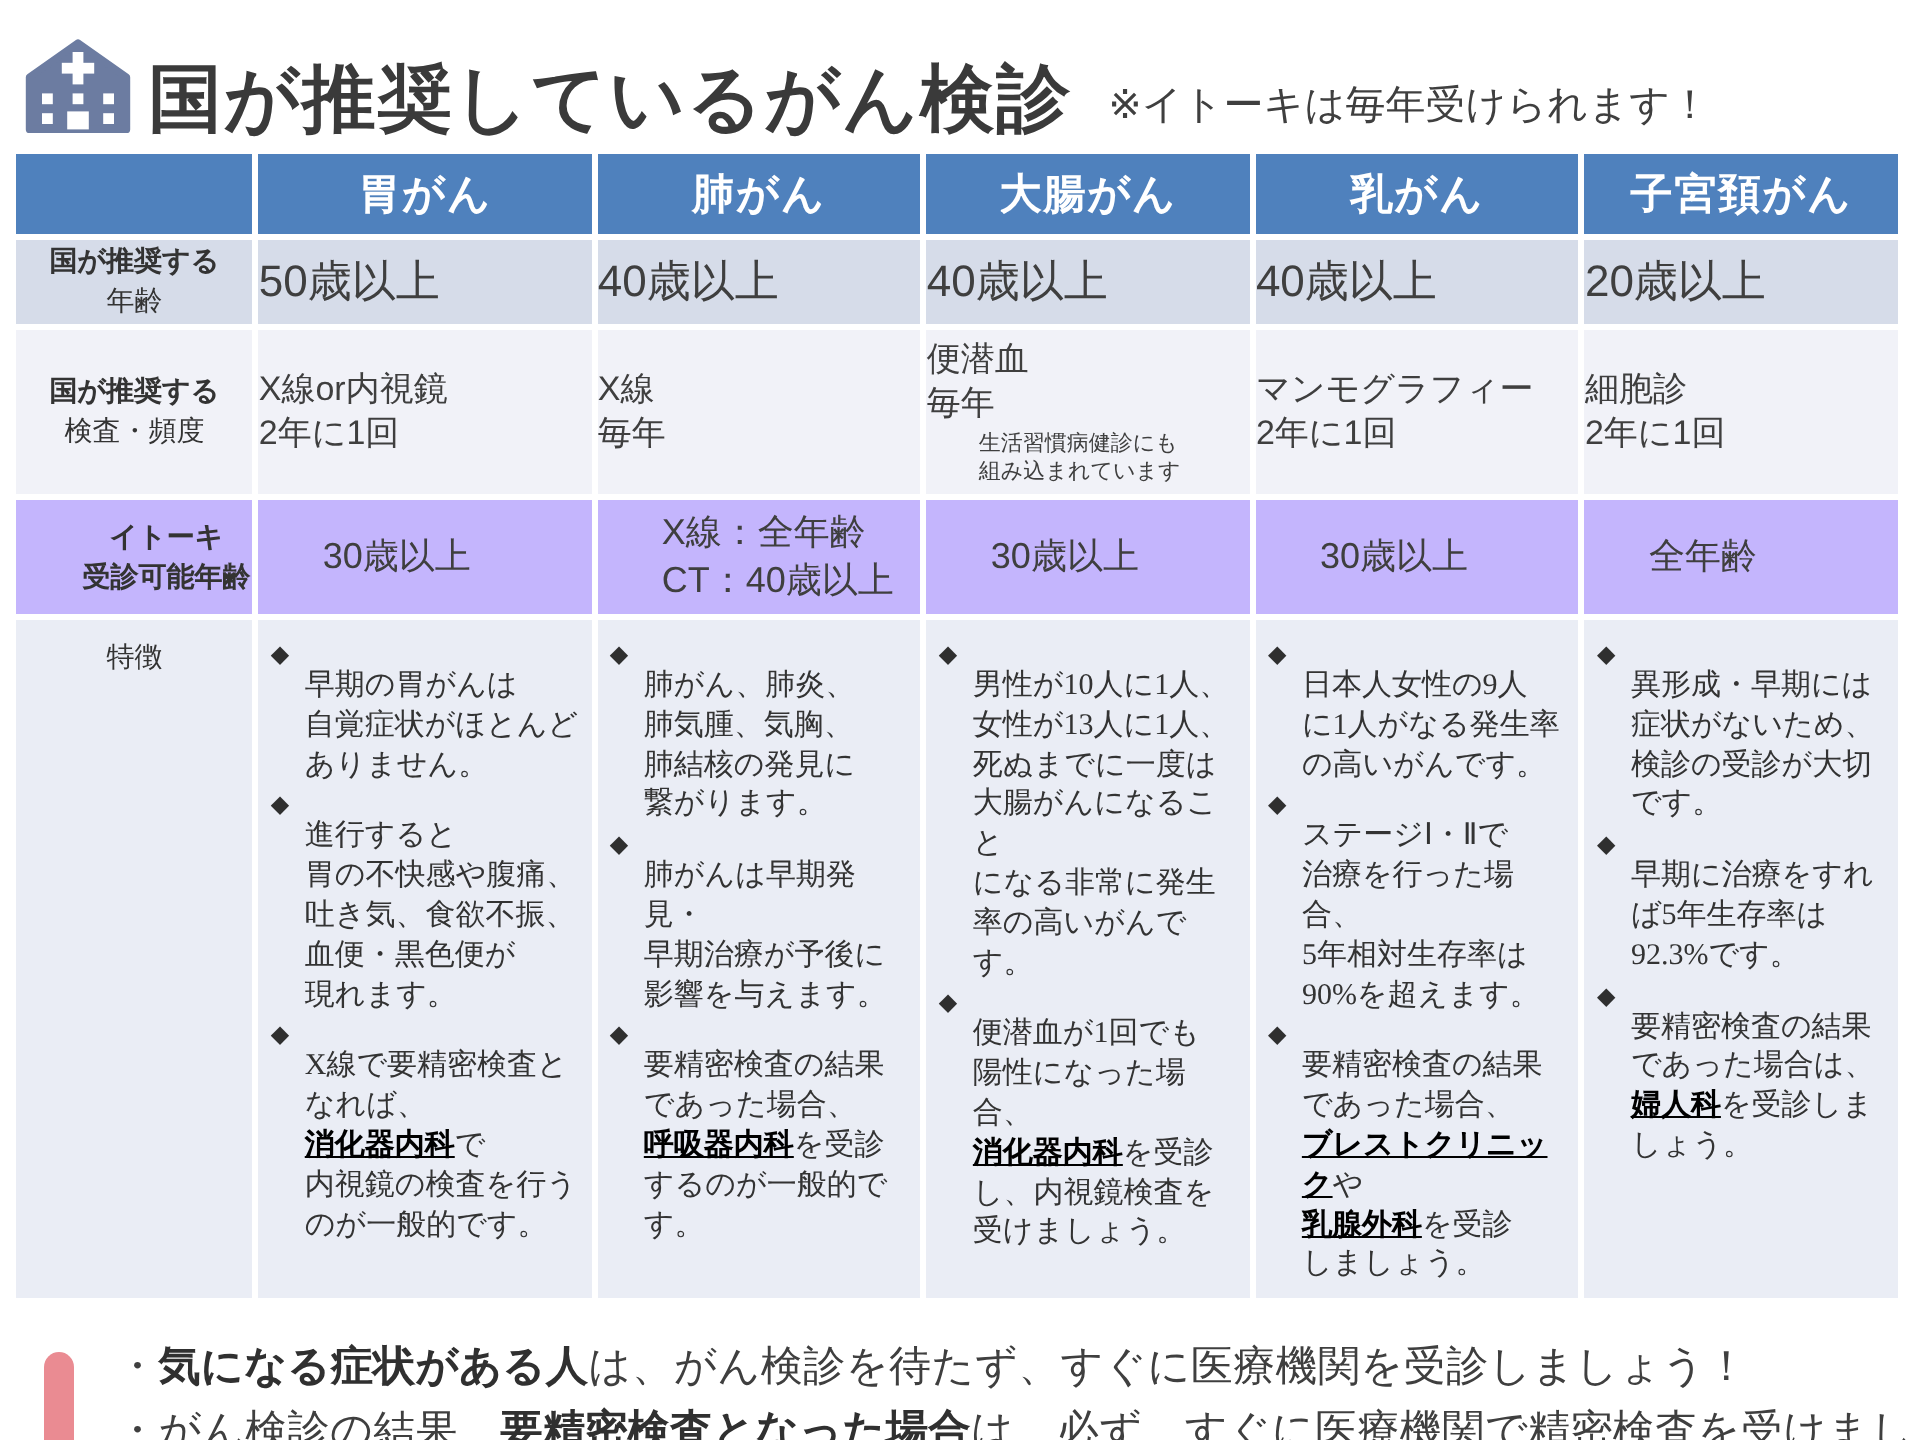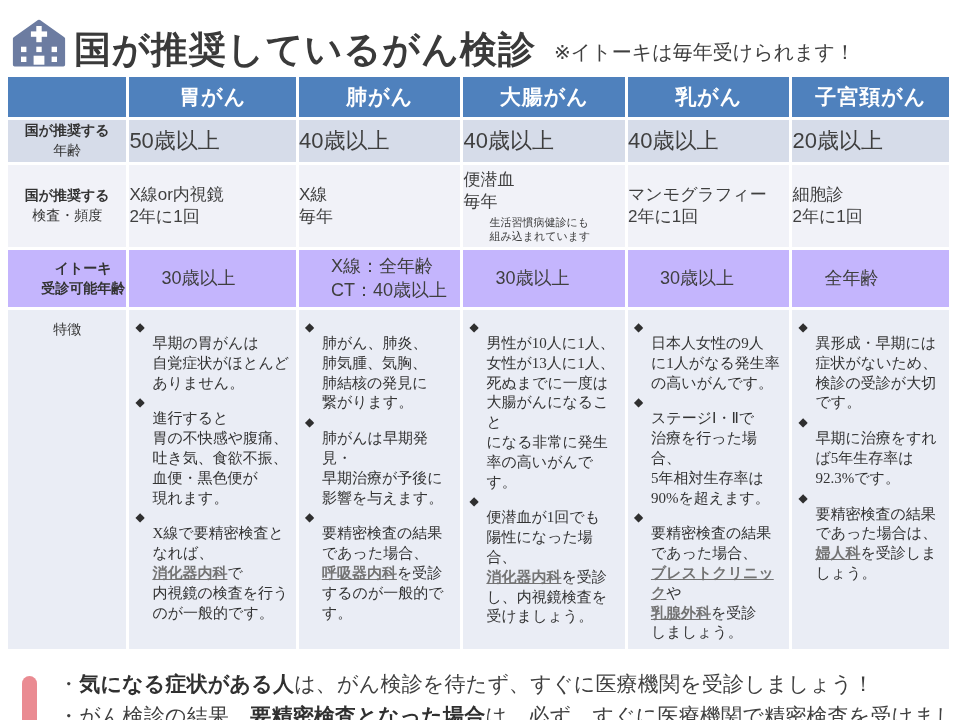--- a/index.html
+++ b/index.html
@@ -27,21 +27,21 @@
   .lbl-b{font-weight:bold;}
   .cell-main{font-size:17px;line-height:1.3;white-space:pre-line;}
   .cell-small{font-size:11px;line-height:1.2;white-space:pre-line;margin-top:3px;padding-left:26px;}
   .cell-small:empty{display:none;}
   .r-itoki td{font-size:18px;line-height:1.3;white-space:pre-line;}
   .r-feat th{padding-top:10px;font-size:14px;}
   .r-feat td{text-align:left;padding:8px 4px 6px 6px;}
   .feat{display:flex;}
   .feat-bullet{flex:0 0 17px;width:17px;font-size:12px;padding-top:2px;color:#2f2f2f;}
   .feat-text{flex:1;font-size:15px;line-height:1.32;white-space:pre-line;color:#333;margin-top:16px;}
-  .em{font-weight:bold;text-decoration:underline;color:#737373;}
+  .em{font-weight:bold;text-decoration:underline;color:#000000;}
   
   .notes-wrap{display:flex;margin:16px 0 0 16px;}
   .excl{width:26px;flex:0 0 26px;margin-right:16px;padding-top:8px;}
   .excl-bar{width:15px;height:54px;background:#ea8b92;border-radius:8px 8px 6px 6px;margin:0 auto;}
   .excl-dot{width:14px;height:14px;border-radius:50%;background:#ea8b92;margin:7px auto 0;}
   .note-line{font-size:21px;line-height:1.5;color:#3f3f3f;letter-spacing:0.2px;}
   .note-b{font-weight:bold;color:#303030;}
 </style>
 </head>
 <body>

